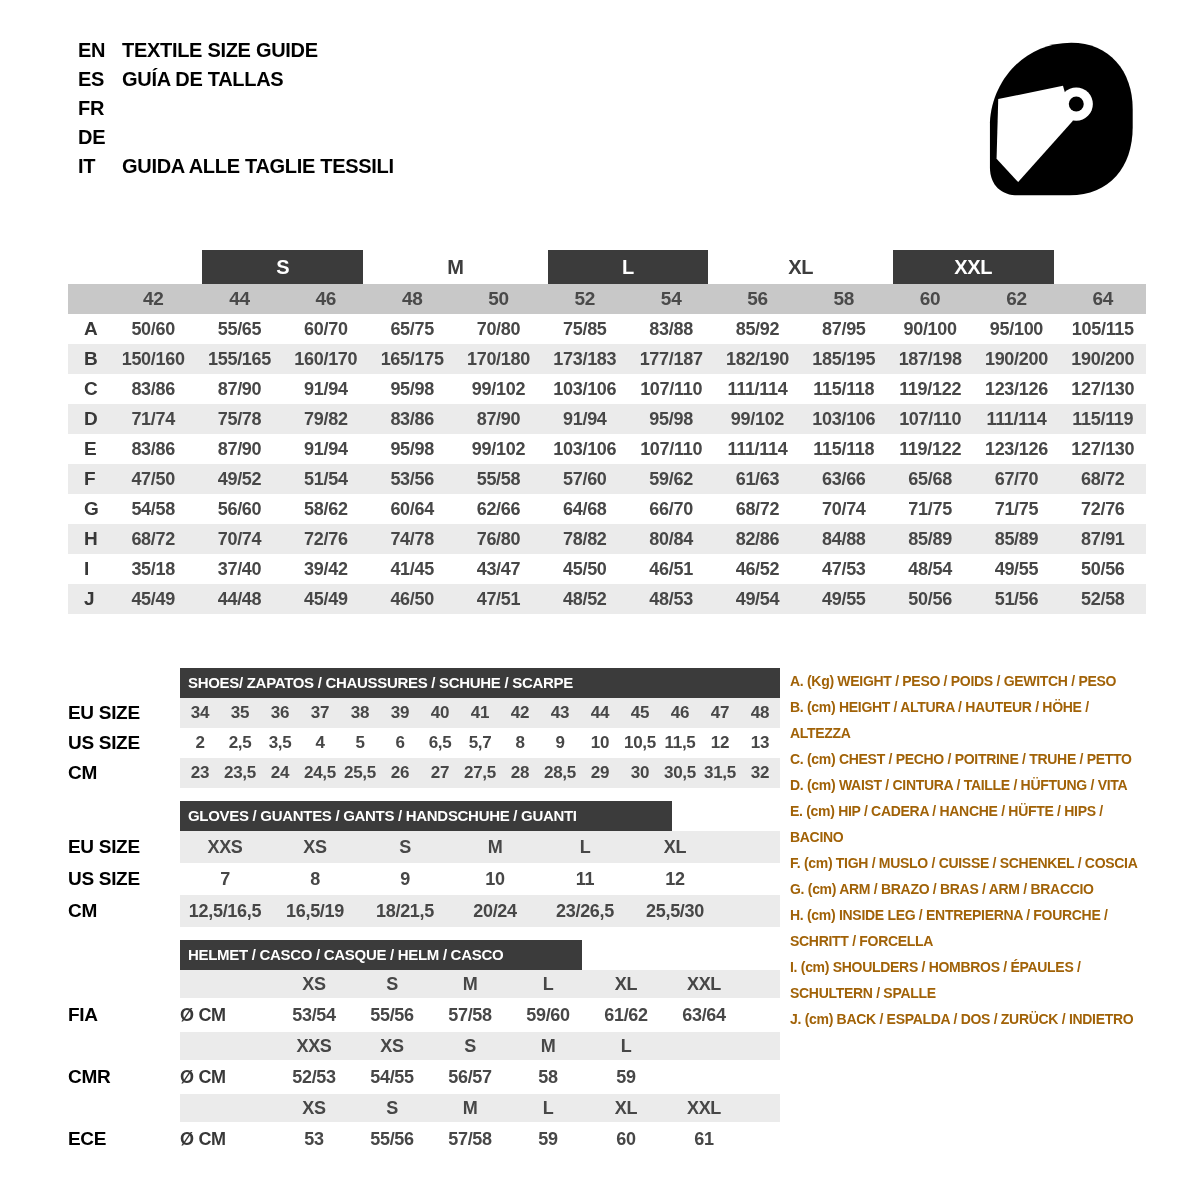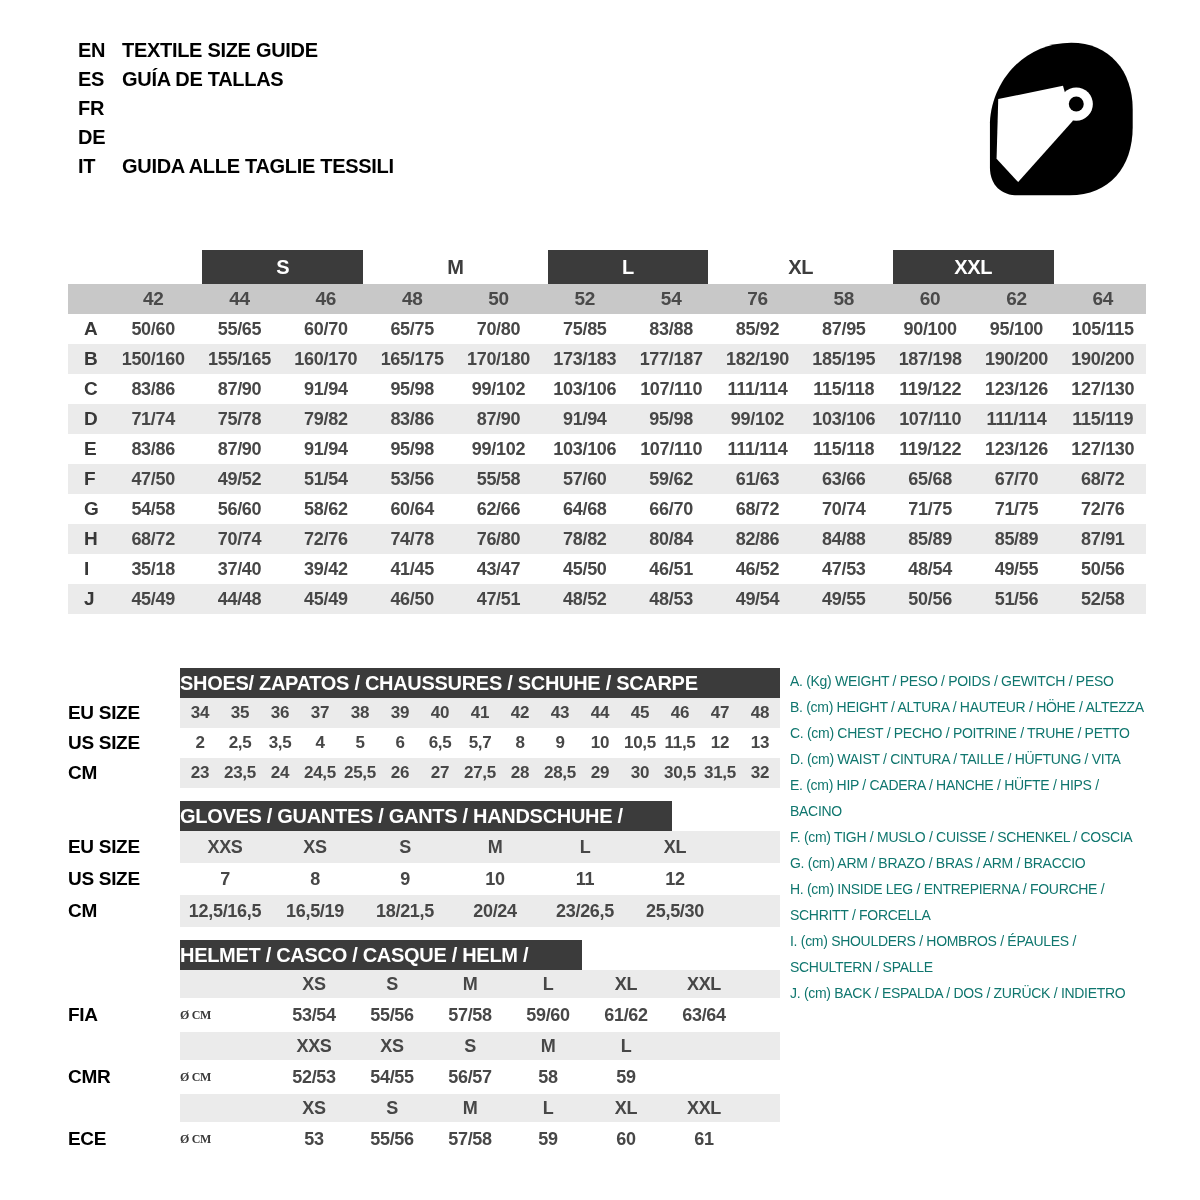--- a/index.html
+++ b/index.html
@@ -26,49 +26,49 @@
   tbody tr { height:30px; }
   tbody tr:nth-child(even) { background:var(--stripe); }
   tbody td.rlabel { text-align:left; padding-left:16px; color:#383838; font-size:19px; }
 
   
   .lower { position:absolute; left:68px; top:668px; width:1082px; display:flex; }
   .lower-left { width:712px; }
   .legend { width:360px; margin-left:10px; }
 
   .title-bar { height:30px; line-height:30px; background:var(--dark-bar); color:#fff;
-    font-weight:bold; font-size:20px; padding-left:0; margin-left:112px; }
+    font-weight:bold; font-size:15px; padding-left:8px; margin-left:112px; }
   .block { margin-bottom:13px; }
   .frow { display:flex; align-items:stretch; }
   .flabel { width:112px; font-weight:bold; font-size:19px; display:flex; align-items:center; }
   .fcells { flex:1; display:flex; }
   .fcell { flex:1; text-align:center; font-weight:bold; font-size:17px; color:#474747;
     display:flex; align-items:center; justify-content:center; }
   .srow { height:30px; }
   .srow:nth-child(odd) .fcells { background:var(--stripe); }
   .grow { height:32px; }
   .grow:nth-child(odd) .fcells { background:var(--stripe); }
   .grow .fcells { padding-right:60px; }
   .grow .fcell { font-size:18px; }
 
   
   .hsec { display:flex; }
   .hsec .flabel { align-self:flex-end; height:34px; }
   .hbody { flex:1; }
   .hrow { display:flex; }
   .hrow-sizes { height:28px; background:var(--stripe); }
   .hrow-values { height:34px; }
-  .hspacer, .hunit { width:95px; text-align:right; font-weight:bold; font-size:12px;
-    color:#474747; display:flex; align-items:center;font-family:Liberation Serif, serif; }
+  .hspacer, .hunit { width:95px; text-align:right; font-weight:bold; font-size:18px;
+    color:#474747; display:flex; align-items:center; }
   .hunit { color:#383838; }
   .hcell { width:78px; text-align:center; font-weight:bold; font-size:18px; color:#474747;
     display:flex; align-items:center; justify-content:center; }
 
   
-  .legend-item { font-weight:normal; font-size:14px; line-height:26px; color:#0f766e; }
+  .legend-item { font-weight:bold; font-size:14px; line-height:26px; color:#a16207; }
 </style>
 </head>
 <body>
 
 <div class="page">
 
   <div class="langs">
 
       <div class="lang-row">
         <span class="lang-code">EN</span>
@@ -136,21 +136,21 @@
             <td>46</td>
 
             <td>48</td>
 
             <td>50</td>
 
             <td>52</td>
 
             <td>54</td>
 
-            <td>76</td>
+            <td>56</td>
 
             <td>58</td>
 
             <td>60</td>
 
             <td>62</td>
 
             <td>64</td>
           </tr>
       </thead>

